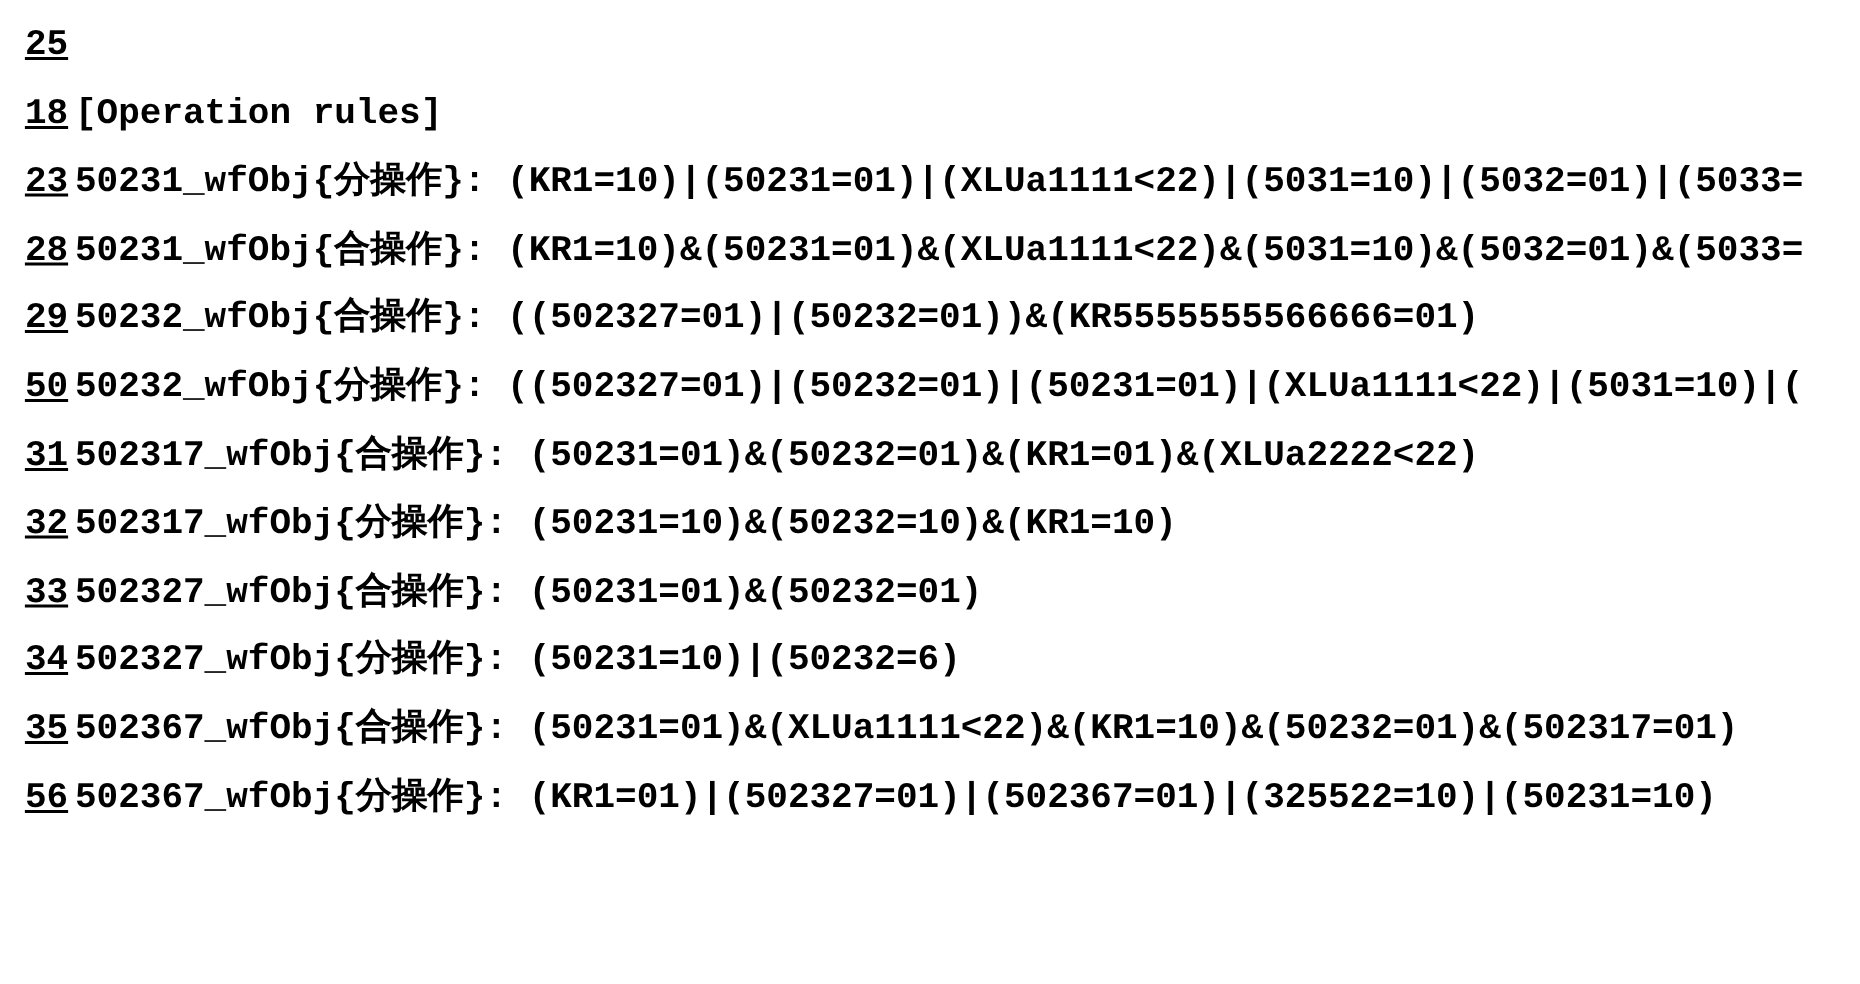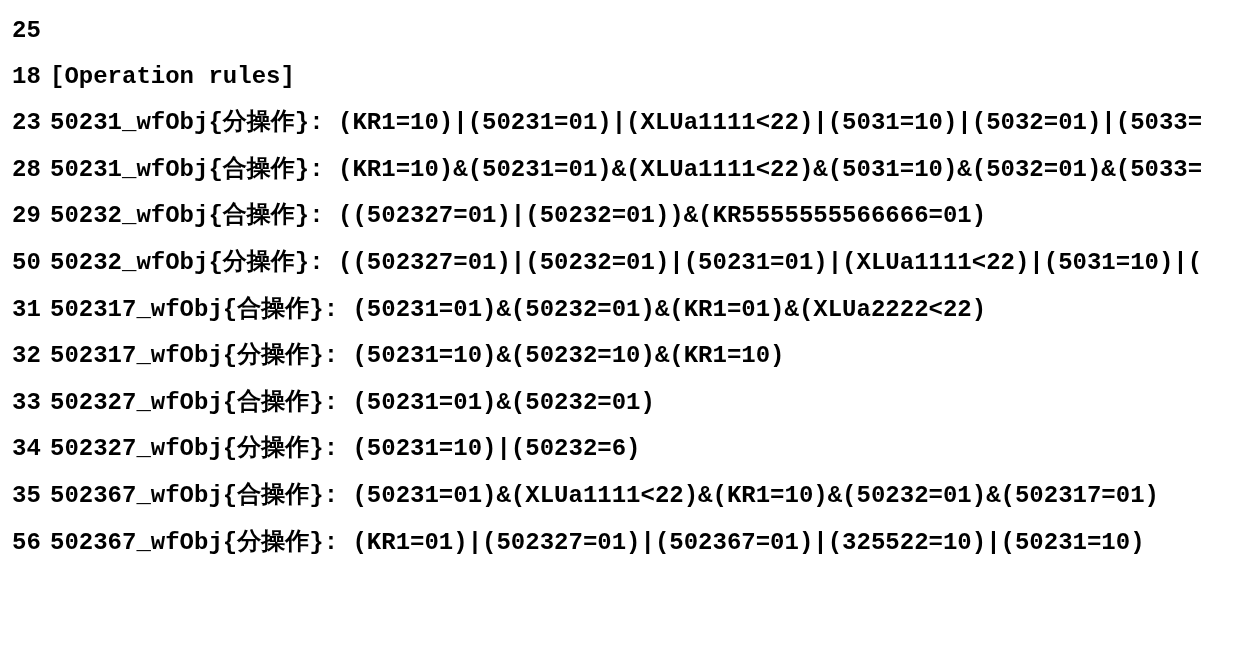--- a/index.html
+++ b/index.html
@@ -18,29 +18,30 @@
       white-space: nowrap;
       overflow: hidden;
     }
     .line {
       display: flex;
       align-items: baseline;
     }
     .line-num {
       width: 38px;
       flex-shrink: 0;
-      text-align: left;
+      text-align: center;
+      text-decoration: underline;
     }
     .line-content {
       flex: 1;
       overflow: hidden;
       text-overflow: clip;
     }
     .cjk {
-      font-family: Liberation Serif, serif;
+      font-family: Liberation Mono, monospace;
     }
   </style>
 </head>
 <body>
 
 <div class="line">
   <span class="line-num">25</span>
   <span class="line-content"></span>
 </div>
 <div class="line">

